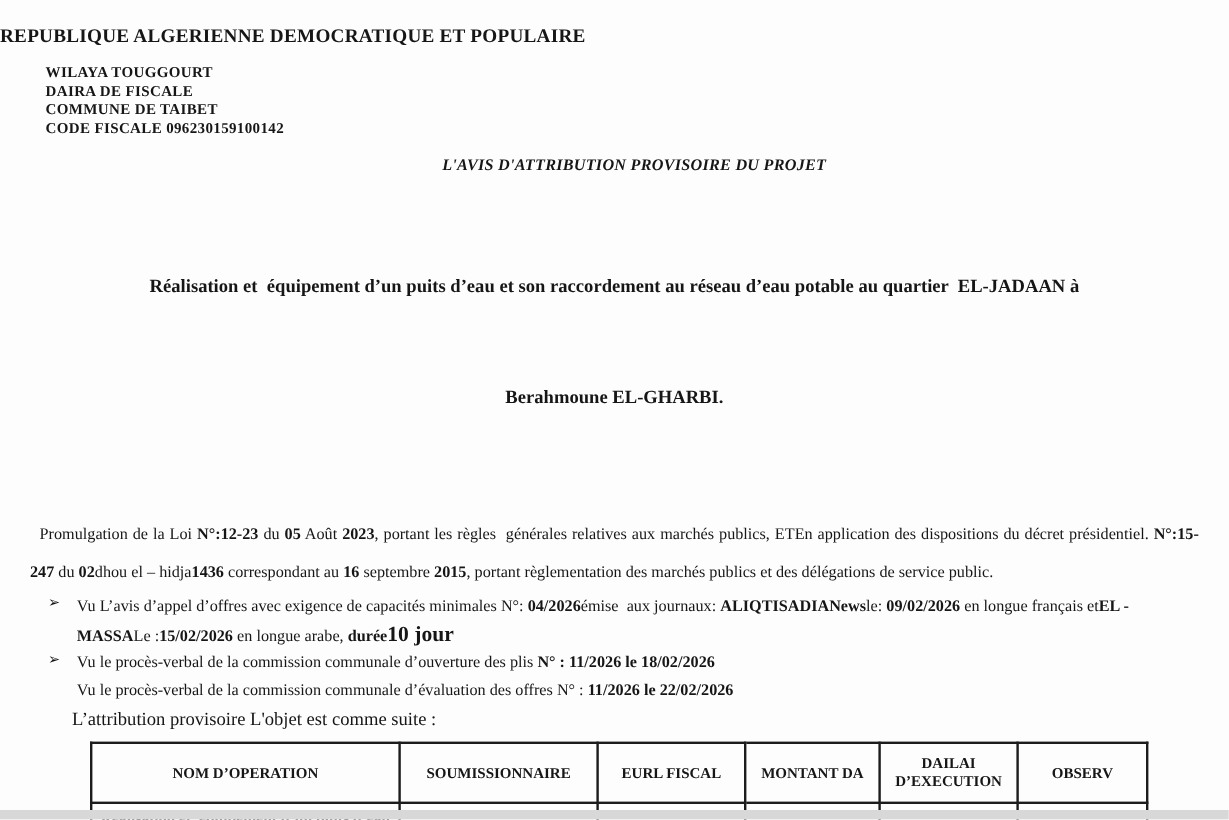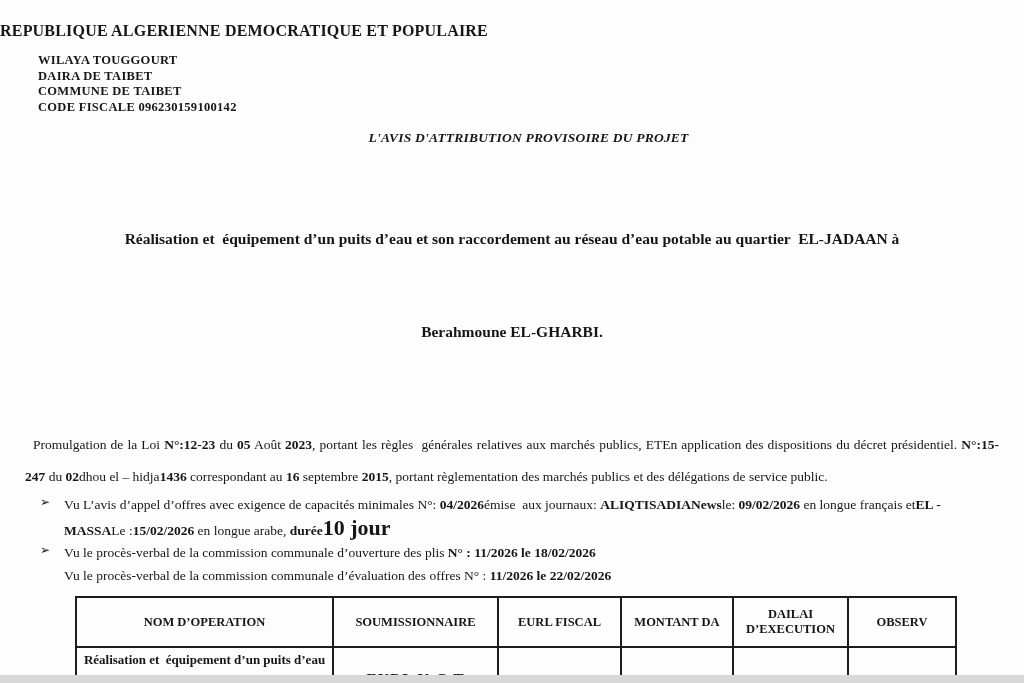--- a/index.html
+++ b/index.html
@@ -5,21 +5,21 @@
   html, body { margin: 0; padding: 0; }
   body {
     width: 1024px; height: 683px;
     background: #fdfdfd;
     color: #161616;
     font-family: "Liberation Serif", serif;
     position: relative;
     overflow: hidden;
   }
   .b  { font-weight: bold; }
-  .lg { font-size: 22px; }
+  .lg { font-size: 18px; }
 
   .page { padding-top: 22px; }
 
   .doc-title {
     text-align: left;
     font-weight: bold;
     font-size: 16px;
     letter-spacing: 0.2px;
   }
   .letterhead {
@@ -97,21 +97,21 @@
 </style>
 </head>
 <body>
 
 <div class="page">
 
   <div class="doc-title">REPUBLIQUE ALGERIENNE DEMOCRATIQUE ET POPULAIRE</div>
 
   <div class="letterhead">
     <div>WILAYA TOUGGOURT</div>
-    <div>DAIRA DE TAIBET</div>
+    <div>DAIRA DE FISCALE</div>
     <div>COMMUNE DE TAIBET</div>
     <div>CODE FISCALE 096230159100142</div>
   </div>
 
   <div class="notice-title">L'AVIS D'ATTRIBUTION PROVISOIRE DU PROJET</div>
 
   <div class="project-heading">
     <div>Réalisation et  équipement d’un puits d’eau et son raccordement au réseau d’eau potable au quartier  EL-JADAAN à</div>
     <div>Berahmoune EL-GHARBI.</div>
   </div>
@@ -123,20 +123,21 @@
       <span class="arrow">➢</span>
       <span class="bullet-text"><span>Vu L’avis d’appel d’offres avec exigence de capacités minimales N°: </span><span class="b">04/2026</span><span>émise  aux journaux: </span><span class="b">ALIQTISADIANews</span><span>le: </span><span class="b">09/02/2026</span><span> en longue français et</span><span class="b">EL -MASSA</span><span>Le :</span><span class="b">15/02/2026</span><span> en longue arabe, </span><span class="b">durée</span><span class="b lg">10 jour</span></span>
     </div>
     <div class="bullet-row">
       <span class="arrow">➢</span>
       <span class="bullet-text"><span>Vu le procès-verbal de la commission communale d’ouverture des plis </span><span class="b">N° : 11/2026 le 18/02/2026</span></span>
     </div>
     <div class="no-arrow"><span>Vu le procès-verbal de la commission communale d’évaluation des offres N° : </span><span class="b">11/2026 le 22/02/2026</span></div>
   </div>
 
+  <div class="intro-line">L’attribution provisoire L'objet est comme suite :</div>
 
   <table class="attribution">
     <colgroup>
       <col style="width:257px">
       <col style="width:165px">
       <col style="width:123px">
       <col style="width:112px">
       <col style="width:115px">
       <col style="width:108px">
     </colgroup>

